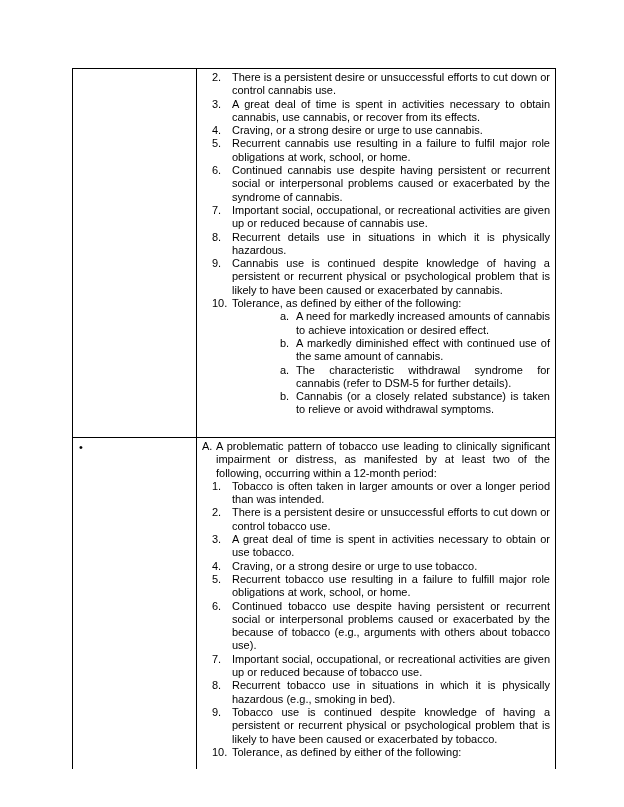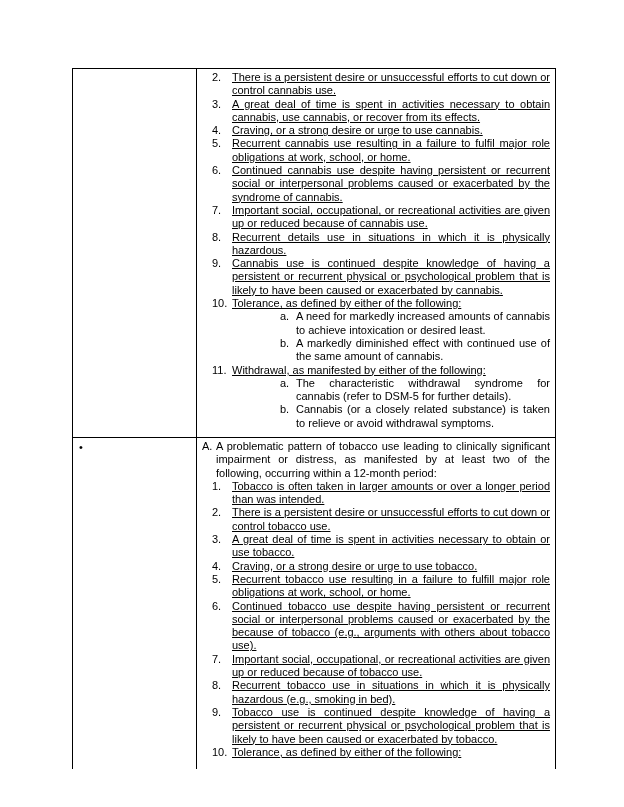--- a/index.html
+++ b/index.html
@@ -40,21 +40,21 @@
     padding: 2px 5px 3px 5px;
   }
   .disorder { display: flex; }
   .disorder .bullet { flex: 0 0 10px; }
   .disorder .disorder-text { width: 84px; text-align: justify; }
   .intro-line { display: flex; }
   .intro-line .num { flex: 0 0 14px; }
   .intro-line .text { flex: 1; text-align: justify; }
   .item-line { display: flex; margin-left: 10px; }
   .item-line .num { flex: 0 0 20px; }
-  .item-line .text { flex: 1; text-align: justify; text-decoration: underline; }
+  .item-line .text { flex: 1; text-align: justify; }
   .subs { margin-left: 78px; }
   .sub-line { display: flex; }
   .sub-line .num { flex: 0 0 16px; }
   .sub-line .text { flex: 1; text-align: justify; }
 </style>
 </head>
 <body>
 
 <div class="page">
   <div class="doc-table">
@@ -120,33 +120,29 @@
 
   </div>
             <div class="num-item">
     <div class="item-line">
       <span class="num">10.</span>
       <span class="text">Tolerance, as defined by either of the following:</span>
     </div>
     <div class="subs">
                 <div class="sub-line">
     <span class="num">a.</span>
-    <span class="text">A need for markedly increased amounts of cannabis to achieve intoxication or desired least.</span>
+    <span class="text">A need for markedly increased amounts of cannabis to achieve intoxication or desired effect.</span>
   </div>
                 <div class="sub-line">
     <span class="num">b.</span>
     <span class="text">A markedly diminished effect with continued use of the same amount of cannabis.</span>
   </div>
               </div>
   </div>
             <div class="num-item">
-    <div class="item-line">
-      <span class="num">11.</span>
-      <span class="text">Withdrawal, as manifested by either of the following:</span>
-    </div>
     <div class="subs">
                 <div class="sub-line">
     <span class="num">a.</span>
     <span class="text">The characteristic withdrawal syndrome for cannabis (refer to DSM-5 for further details).</span>
   </div>
                 <div class="sub-line">
     <span class="num">b.</span>
     <span class="text">Cannabis (or a closely related substance) is taken to relieve or avoid withdrawal symptoms.</span>
   </div>
               </div>

